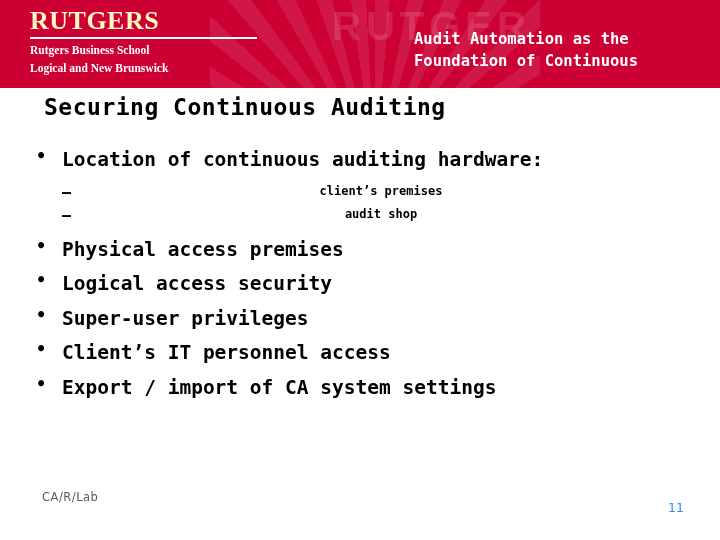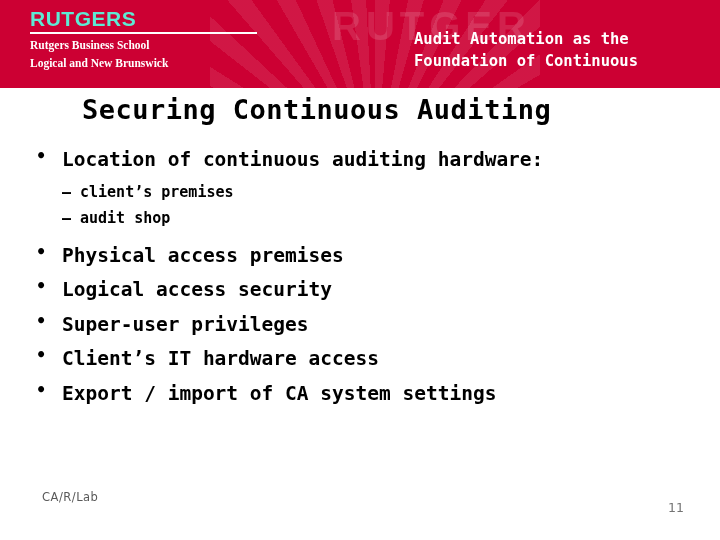--- a/index.html
+++ b/index.html
@@ -53,25 +53,25 @@
     white-space: nowrap;
   }
 
   .logo-block {
     position: absolute;
     left: 30px;
     top: 8px;
     width: 260px;
   }
   .logo-word {
-    font-family: Liberation Sans, sans-serif;
-    font-weight: bold;
-    font-size: 21px;
+    font-family: Liberation Serif, serif;
+    font-weight: bold;
+    font-size: 26px;
     letter-spacing: 0.5px;
-    color: #5eead4;
+    color: #fef9c3;
     line-height: 1;
     white-space: nowrap;
   }
   .logo-rule {
     width: 227px;
     height: 2px;
     background: #ffffff;
     margin-top: 3px;
   }
   .logo-sub {
@@ -95,26 +95,25 @@
     font-weight: bold;
     line-height: 1.45;
     white-space: nowrap;
   }
 
   
   .slide-title {
     position: absolute;
     left: 44px;
     top: 94px;
-    font-size: 27px;
+    font-size: 23px;
     font-weight: bold;
     color: #000000;
     letter-spacing: 0.5px;
     white-space: nowrap;
-    margin-left: 38px;
   }
 
   .content {
     position: absolute;
     left: 32px;
     top: 150px;
     width: 650px;
   }
 
   .bullet-l1 {
@@ -131,26 +130,27 @@
     content: "\2022";
     position: absolute;
     left: 4px;
     top: -2px;
     font-size: 17px;
     color: #000000;
   }
   .bullet-l2 {
     position: relative;
     padding-left: 48px;
-    font-size: 15px;
+    font-size: 12px;
     font-weight: bold;
     color: #000000;
     line-height: 1.0;
     margin-bottom: 11px;
     white-space: nowrap;
+    text-align: center;
   }
   .bullet-l2::before {
     content: "\2013";
     position: absolute;
     left: 30px;
     top: 0px;
     font-size: 15px;
     color: #000000;
   }
   .gap-after {
@@ -168,21 +168,21 @@
     letter-spacing: 0.5px;
     white-space: nowrap;
     text-align: right;
   }
   .footer-page {
     position: absolute;
     right: 36px;
     top: 500px;
     font-family: "DejaVu Sans", sans-serif;
     font-size: 12.5px;
-    color: #737373;
+    color: #3b82f6;
     white-space: nowrap;
   }
 </style>
 </head>
 <body>
 
 <div class="slide">
 
   <div class="header">
     <div class="header-rays"></div>
@@ -203,20 +203,20 @@
 
   <div class="slide-title">Securing Continuous Auditing</div>
 
   <div class="content">
     <div class="bullet-l1">Location of continuous auditing hardware:</div>
     <div class="bullet-l2">client’s premises</div>
     <div class="bullet-l2 gap-after">audit shop</div>
     <div class="bullet-l1">Physical access premises</div>
     <div class="bullet-l1">Logical access security</div>
     <div class="bullet-l1">Super-user privileges</div>
-    <div class="bullet-l1">Client’s IT hardware access</div>
+    <div class="bullet-l1">Client’s IT personnel access</div>
     <div class="bullet-l1">Export / import of CA system settings</div>
   </div>
 
   <div class="footer-left">CA/R/Lab</div>
   <div class="footer-page">11</div>
 
 </div>
 
 </body></html>

